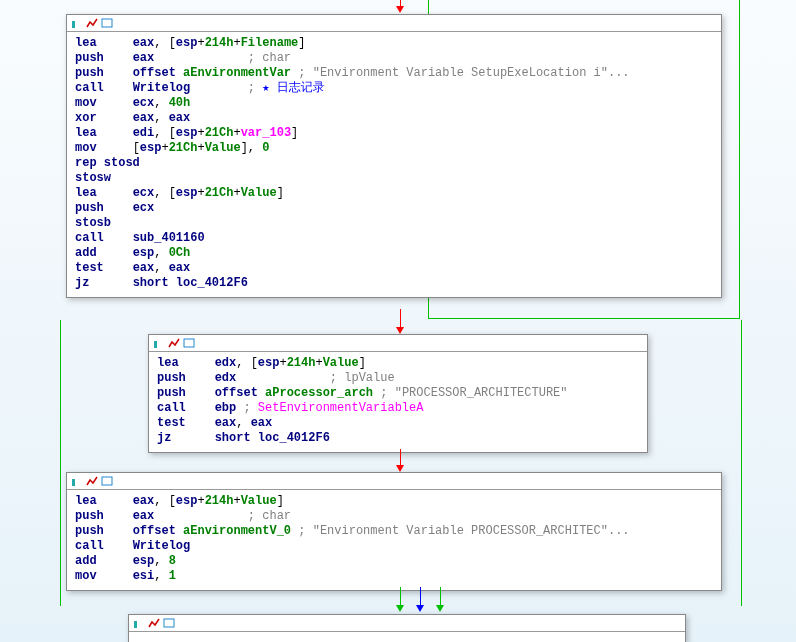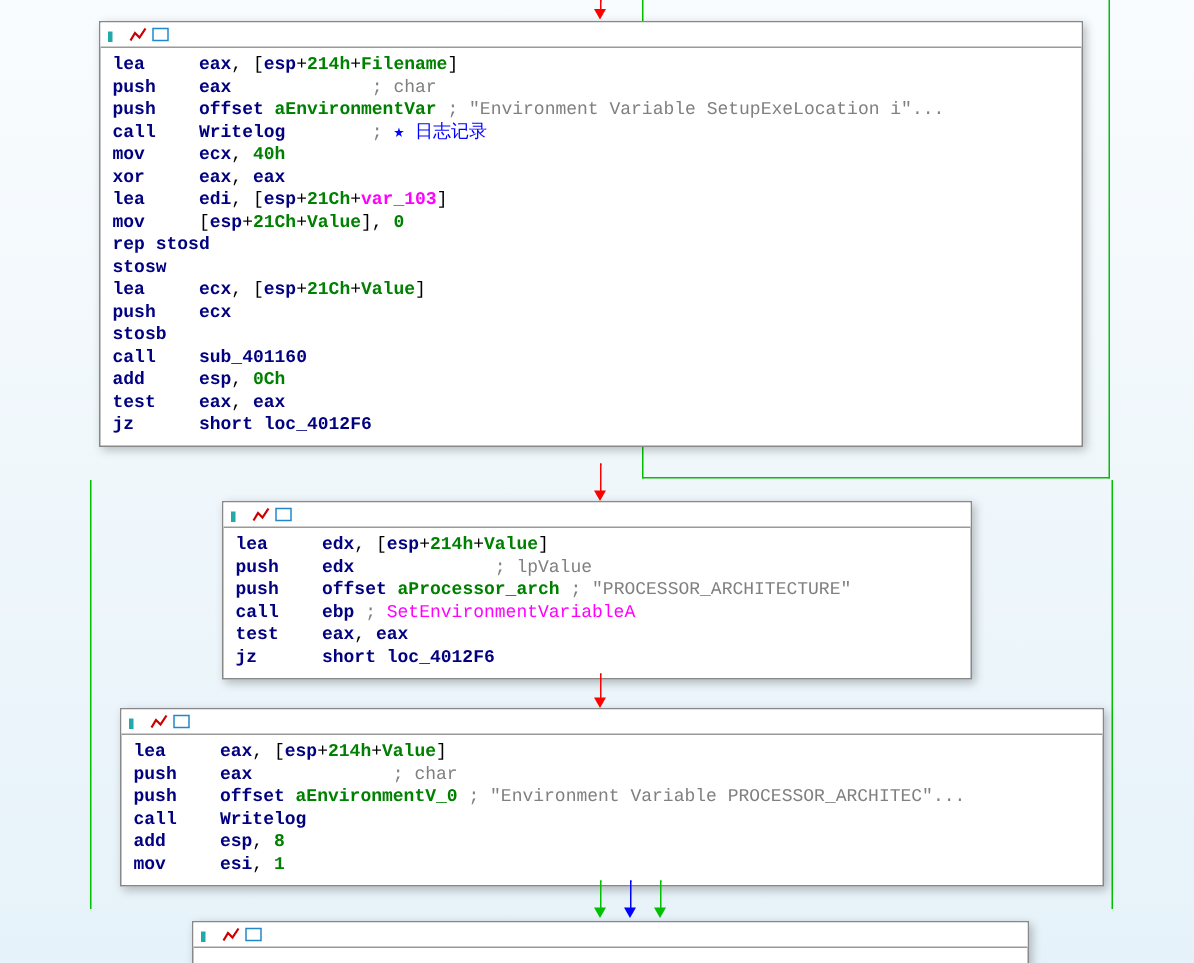--- a/index.html
+++ b/index.html
@@ -101,21 +101,21 @@
 <span class="tok-mnem">push</span>    <span class="tok-reg">edx</span>             <span class="tok-cmt">; lpValue</span>
 <span class="tok-mnem">push</span>    <span class="tok-reg">offset </span><span class="tok-var">aProcessor_arch</span> <span class="tok-cmt">; "PROCESSOR_ARCHITECTURE"</span>
 <span class="tok-mnem">call</span>    <span class="tok-reg">ebp</span> <span class="tok-cmt">; </span><span class="tok-set">SetEnvironmentVariableA</span>
 <span class="tok-mnem">test</span>    <span class="tok-reg">eax</span><span class="tok-plain">, </span><span class="tok-reg">eax</span>
 <span class="tok-mnem">jz</span>      <span class="tok-fn">short loc_4012F6</span></div>
 </div>
 
 <div class="vline red" style="left:400px;top:449px;height:18px;"></div>
 <div class="arrow-head ah-down-red" style="left:396px;top:465px;"></div>
 
-<div class="node" style="left:66px;top:472px;width:654px;margin-left:14px;">
+<div class="node" style="left:66px;top:472px;width:654px;">
  <div class="node-hdr">
   <span class="ico">
           <svg viewBox="0 0 12 12">
             <rect x="1" y="4" width="3" height="7" fill="#2aa"></rect>
           </svg>
         </span>
   <span class="ico">
           <svg viewBox="0 0 12 12">
             <polyline points="1,10 4,5 7,8 11,2" stroke="#c00" fill="none" stroke-width="1.5"></polyline>
           </svg>

